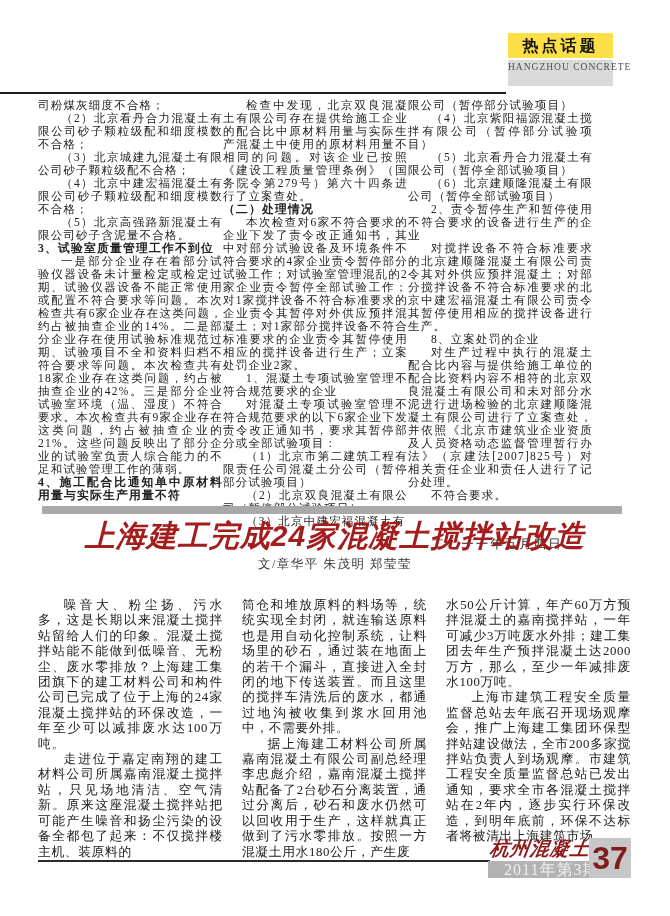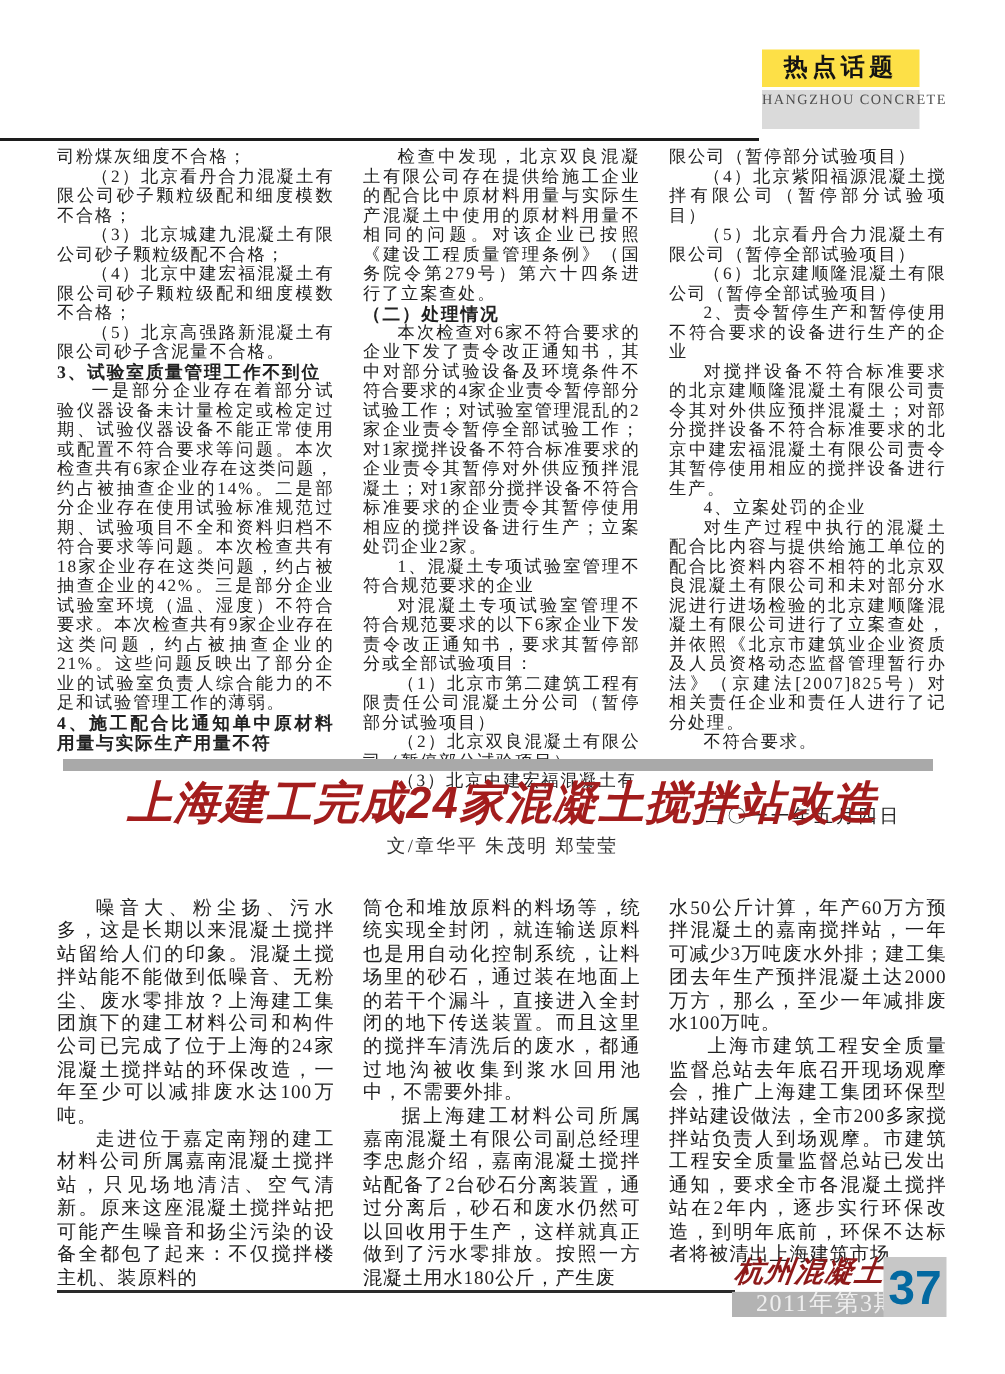--- a/index.html
+++ b/index.html
@@ -13,21 +13,21 @@
   .badge-title{
     background:#fde047;text-align:center;font-family:"Liberation Sans","DejaVu Sans",sans-serif;
     font-weight:bold;font-size:16px;line-height:25px;height:25px;color:#141414;letter-spacing:3px;
   }
   .badge-sub{
     background:#dadada;text-align:center;font-size:9.5px;line-height:14px;height:26px;
     color:#4d4d4d;letter-spacing:1px;margin-top:2px;white-space:nowrap;
   }
   .top-rule{position:absolute;left:0;top:92px;width:506px;height:2px;background:#1d1d1d;}
   
-  .art1{position:absolute;left:38px;top:99px;width:594px;display:flex;gap:19px;}
+  .art1{position:absolute;left:38px;top:99px;width:594px;display:flex;}
   .col{width:185px;}
   .art1 p{
     margin:0;font-size:11.5px;line-height:13px;letter-spacing:1.2px;
     text-align:justify;text-justify:inter-character;color:#222222;
   }
   .art1 p.b{font-weight:bold;font-size:11.8px;}
   p.ind{text-indent:2em;}
   p.right{text-align:center;padding-right:6px;}
   p.space{margin-top:36px;font-size:12.5px !important;letter-spacing:2px;}
   
@@ -63,21 +63,21 @@
     padding-left:16px;letter-spacing:1px;
     clip-path:polygon(0 0,100% 0,86% 100%,0 100%);
     white-space:nowrap;
   }
   .f-pagebox{
     position:absolute;left:589px;top:838px;width:42px;height:40px;background:#c7c7c7;
     display:flex;align-items:center;justify-content:center;
   }
   .f-pagenum{
     font-family:"Liberation Sans","DejaVu Sans",sans-serif;font-weight:bold;
-    font-size:32px;color:#0369a1;line-height:1;
+    font-size:32px;color:#7f1d1d;line-height:1;
   }
 </style>
 </head>
 <body>
 
 <div class="badge">
   <div class="badge-title">热点话题</div>
   <div class="badge-sub">HANGZHOU CONCRETE</div>
 </div>
 <div class="top-rule"></div>
@@ -103,21 +103,21 @@
       <p class="ind">（2）北京双良混凝土有限公司（暂停部分试验项目）</p>
       <p class="ind">（3）北京中建宏福混凝土有</p>
     </div>
   <div class="col">
       <p>限公司（暂停部分试验项目）</p>
       <p class="ind">（4）北京紫阳福源混凝土搅拌有限公司（暂停部分试验项目）</p>
       <p class="ind">（5）北京看丹合力混凝土有限公司（暂停全部试验项目）</p>
       <p class="ind">（6）北京建顺隆混凝土有限公司（暂停全部试验项目）</p>
       <p class="ind">2、责令暂停生产和暂停使用不符合要求的设备进行生产的企业</p>
       <p class="ind">对搅拌设备不符合标准要求的北京建顺隆混凝土有限公司责令其对外供应预拌混凝土；对部分搅拌设备不符合标准要求的北京中建宏福混凝土有限公司责令其暂停使用相应的搅拌设备进行生产。</p>
-      <p class="ind">4、立案处罚的企业</p>
+      <p class="ind">8、立案处罚的企业</p>
       <p class="ind">对生产过程中执行的混凝土配合比内容与提供给施工单位的配合比资料内容不相符的北京双良混凝土有限公司和未对部分水泥进行进场检验的北京建顺隆混凝土有限公司进行了立案查处，并依照《北京市建筑业企业资质及人员资格动态监督管理暂行办法》（京建法[2007]825号）对相关责任企业和责任人进行了记分处理。</p>
       <p class="ind">不符合要求。</p>
       <p class="right space">二〇一一年五月四日</p>
     </div>
 </div>
 
 <div class="divider"></div>
 
 <div class="headline">上海建工完成24家混凝土搅拌站改造</div>
 <div class="byline">文/章华平 朱茂明 郑莹莹</div>

